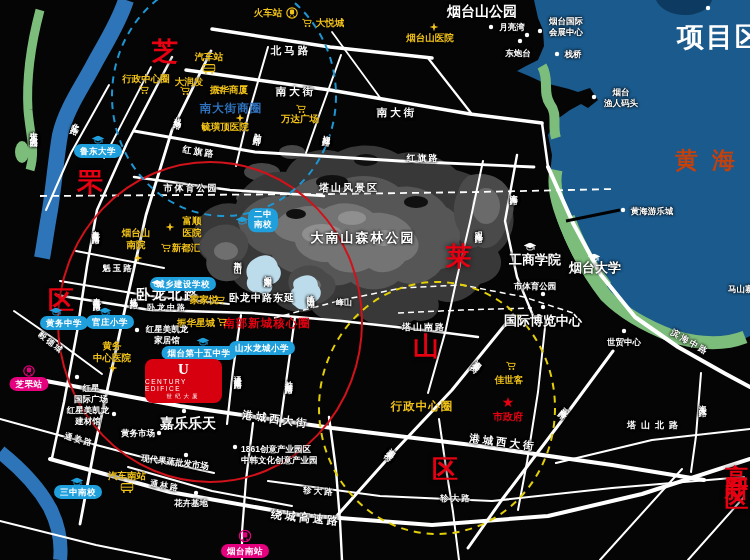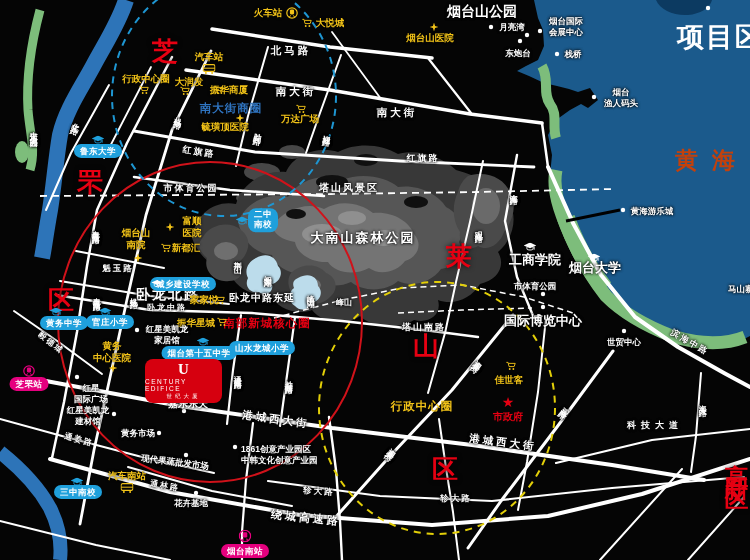--- a/index.html
+++ b/index.html
@@ -215,21 +215,21 @@
   <div class="m rd vert" style="left:96px;top:295px;font-size:8px">青年南路</div>
   <div class="m rd vert" style="left:258px;top:130px;font-size:8px;transform:translate(-50%,-50%) rotate(10deg)">胜利路</div>
   <div class="m rd vert" style="left:327px;top:131px;font-size:8px;transform:translate(-50%,-50%) rotate(8deg)">迎祥路</div>
   <div class="m rd vert" style="left:237px;top:373px;font-size:8px">通世南路</div>
   <div class="m rd vert" style="left:288px;top:378px;font-size:8px">胜利南路</div>
   <div class="m rd vert" style="left:513px;top:190px;font-size:8px">滨海路</div>
   <div class="m rd vert" style="left:478px;top:228px;font-size:8px">观海路</div>
   <div class="m rd vert" style="left:569px;top:406px;font-size:8px;transform:translate(-50%,-50%) rotate(40deg)">观海路</div>
   <div class="m rd" style="left:690px;top:342px;font-size:8.5px;transform:translate(-50%,-50%) rotate(30deg)">滨海中路</div>
   <div class="m rd vert" style="left:702px;top:402px;font-size:8px">海天路</div>
-  <div class="m rd" style="left:655px;top:425px;letter-spacing:5px;font-size:9px">科技大道</div>
+  <div class="m rd" style="left:655px;top:425px;letter-spacing:5px;font-size:9px">塔山北路</div>
   <div class="m rd rdb" style="left:276px;top:419px;transform:translate(-50%,-50%) rotate(8deg)">港城西大街</div>
   <div class="m rd rdb" style="left:503px;top:442px;transform:translate(-50%,-50%) rotate(7deg)">港城西大街</div>
   <div class="m rd" style="left:306px;top:518px;font-size:11px;letter-spacing:3px;transform:translate(-50%,-50%) rotate(6deg)">绕城高速路</div>
   <div class="m rd" style="left:319px;top:491px;font-size:8.5px;transform:translate(-50%,-50%) rotate(4deg)">轸大路</div>
   <div class="m rd" style="left:456px;top:498px;font-size:8.5px">轸大路</div>
   <div class="m rd vert" style="left:482px;top:359px;font-size:8px;transform:translate(-50%,-50%) rotate(40deg)">迎春大街</div>
   <div class="m rd vert" style="left:396px;top:447px;font-size:8px;transform:translate(-50%,-50%) rotate(40deg)">迎春大街</div>
   <div class="m rd" style="left:165px;top:486px;font-size:8px;transform:translate(-50%,-50%) rotate(10deg)">通林路</div>
   <div class="m rd" style="left:79px;top:440px;font-size:8px;transform:translate(-50%,-50%) rotate(15deg)">通姜路</div>
   <div class="m rd" style="left:51px;top:343px;font-size:8px;transform:translate(-50%,-50%) rotate(38deg)">毅德城</div>
@@ -353,21 +353,21 @@
   <svg class="ic cy" style="left:113px;top:368px" width="9" height="9">
       <use href="#s-med"></use>
     </svg>
   <div class="m w two" style="left:91px;top:394px;font-size:8.5px"><span>红星</span><br><span>国际广场</span></div>
   <div class="m w two" style="left:88px;top:416px;font-size:8.5px"><span>红星美凯龙</span><br><span>建材馆</span></div>
   <div class="m pill" style="left:78px;top:492px">三中南校</div>
   <svg class="ic cb" style="left:77px;top:482px" width="13" height="9">
       <use href="#s-cap"></use>
     </svg>
   <div class="m w" style="left:138px;top:433px;font-size:8.5px">黄务市场</div>
-  <div class="m w" style="left:188px;top:404px;font-size:10px">嘉乐乐天</div>
+  <div class="m w" style="left:188px;top:423px;font-size:14px">嘉乐乐天</div>
   <div class="m w" style="left:175px;top:462px;font-size:8.5px;transform:translate(-50%,-50%) rotate(7deg)">现代果蔬批发市场</div>
   <div class="m w" style="left:191px;top:503px;font-size:8.5px">花卉基地</div>
   <div class="m tl w two" style="left:241px;top:444px;font-size:8.5px;text-align:left"><span>1861创意产业园区</span><br><span>中韩文化创意产业园</span></div>
 
   <div class="m yl" style="left:509px;top:380px">佳世客</div>
   <svg class="ic cy" style="left:511px;top:366px" width="11" height="10">
       <use href="#s-cart"></use>
     </svg>
   <div class="m red" style="left:508px;top:417px;font-size:10px">市政府</div>
   <div class="m star" style="left:508px;top:402px">★</div>

